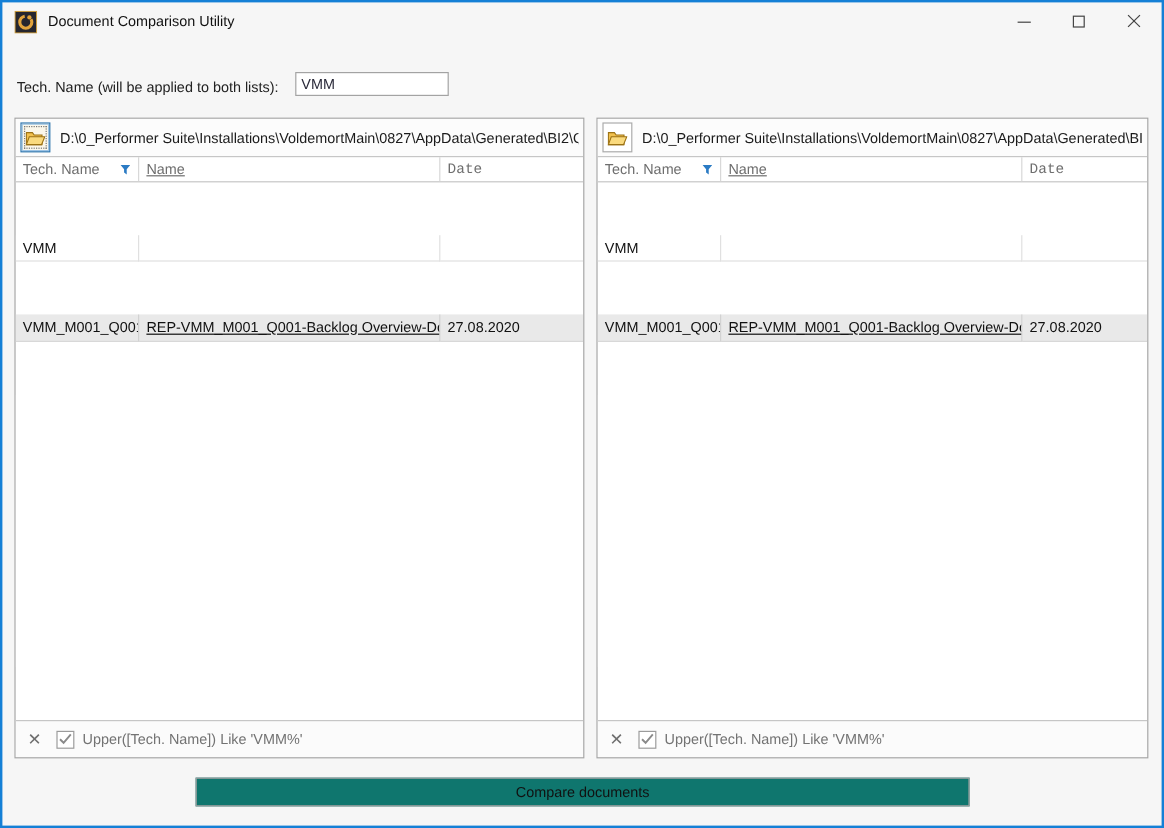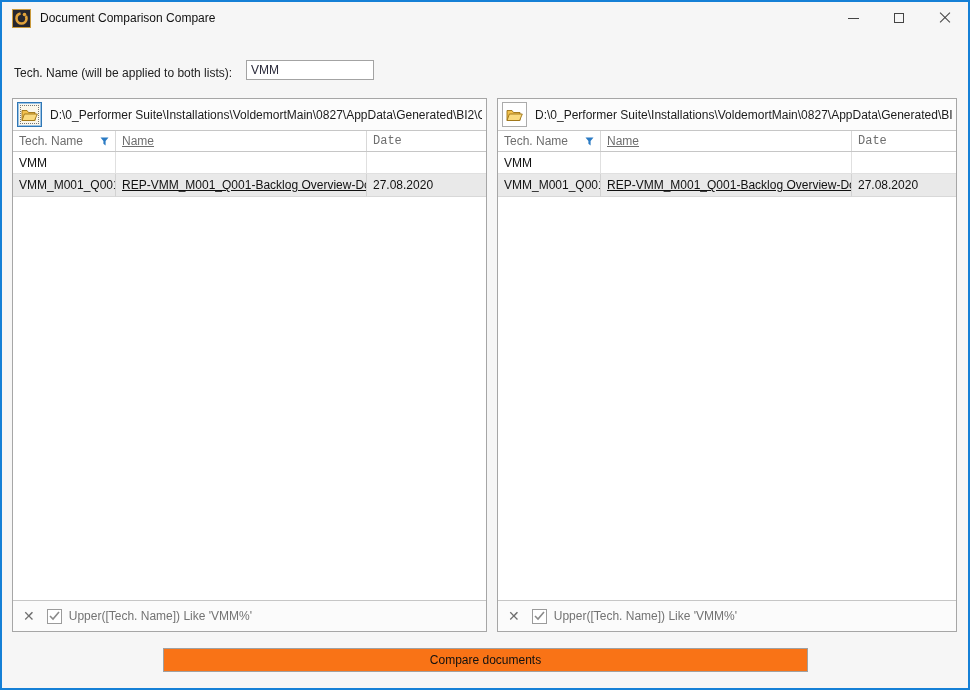--- a/index.html
+++ b/index.html
@@ -38,21 +38,21 @@
   .panel { border: 1px solid #a6a6a6; background: #fff; display: flex; flex-direction: column; overflow: hidden; }
   .panel.left { width: 475px; flex: 0 0 auto; }
   .panel.right { flex: 1 1 auto; }
 
   .panel-toolbar { height: 31px; display: flex; align-items: center; padding: 3px 4px; background: #fcfcfc; flex: 0 0 auto; }
   .folder-btn { width: 25px; height: 25px; display: flex; align-items: center; justify-content: center;
     background: #fff; border: 1px solid #ababab; margin-right: 8px; flex: 0 0 auto; cursor: default; }
   .folder-btn.focused { border: 1px solid #2f77b5; box-shadow: inset 0 0 0 1px #9cc3e5; outline: 1px dotted #777; outline-offset: -4px; background: #fbf7ea; }
   .path-text { white-space: nowrap; overflow: hidden; color: #1b1b1b; }
 
-  .grid { display: flex; flex-direction: column; flex: 1 1 auto; overflow: hidden; }
+  .grid { display: flex; flex-direction: column; flex: 1 1 auto; overflow: hidden; gap: 44px; }
   .g-row { display: flex; flex: 0 0 auto; }
   .g-cell { padding: 0 6px; display: flex; align-items: center; white-space: nowrap; overflow: hidden; text-overflow: ellipsis; }
   .c-tech { width: 103px; flex: 0 0 auto; }
   .c-name { width: 251px; flex: 0 0 auto; text-decoration: underline; }
   .c-date { flex: 1 1 auto; }
 
   .g-header { height: 22px; border-top: 1px solid #c6c6c6; border-bottom: 1px solid #c6c6c6; background: #fff; }
   .g-header .g-cell { color: #6e6e6e; border-right: 1px solid #d8d8d8; }
   .g-header .g-cell:last-child { border-right: none; font-family: Liberation Mono, monospace; }
   .funnel { margin-left: auto; flex: 0 0 auto; padding-left: 4px; display: flex; align-items: center; }
@@ -69,35 +69,35 @@
 
   .filter-bar { height: 31px; flex: 0 0 auto; border-top: 1px solid #c6c6c6; background: #fbfbfb;
     display: flex; align-items: center; padding-left: 10px; }
   .clear-x { color: #6f6f6f; font-size: 14px; line-height: 1; margin-right: 12px; cursor: default; }
   .chk { width: 15px; height: 15px; border: 1px solid #9b9b9b; background: #fff; margin-right: 7px;
     display: flex; align-items: center; justify-content: center; flex: 0 0 auto; cursor: default; }
   .filter-expr { color: #737373; }
 
   
   .footer-btn { position: absolute; left: 161px; top: 646px; width: 645px; height: 24px;
-    background: #f97316; border: 1px solid #a0a0a0; font-family: "Liberation Sans", sans-serif;
+    background: #0f766e; border: 1px solid #a0a0a0; font-family: "Liberation Sans", sans-serif;
     font-size: 12px; color: #111; cursor: default; }
 </style>
 </head>
 <body>
 
 <div class="window">
 
   <div class="titlebar">
     <svg class="app-icon" viewBox="0 0 19 19">
       <rect x="0.5" y="0.5" width="18" height="18" fill="#26262e" stroke="#c99a3c"></rect>
       <circle cx="9.5" cy="9.5" r="5" fill="none" stroke="#e2a33b" stroke-width="2.6" stroke-dasharray="22 6"></circle>
       <circle cx="12.5" cy="5.5" r="1.8" fill="#e2a33b"></circle>
     </svg>
-    <span class="title-text">Document Comparison Compare</span>
+    <span class="title-text">Document Comparison Utility</span>
     <div class="win-controls">
       <div class="win-btn">
           <span class="glyph-min"></span>
         </div>
       <div class="win-btn">
           <span class="glyph-max"></span>
         </div>
       <div class="win-btn">
           <span class="glyph-close"></span>
         </div>

